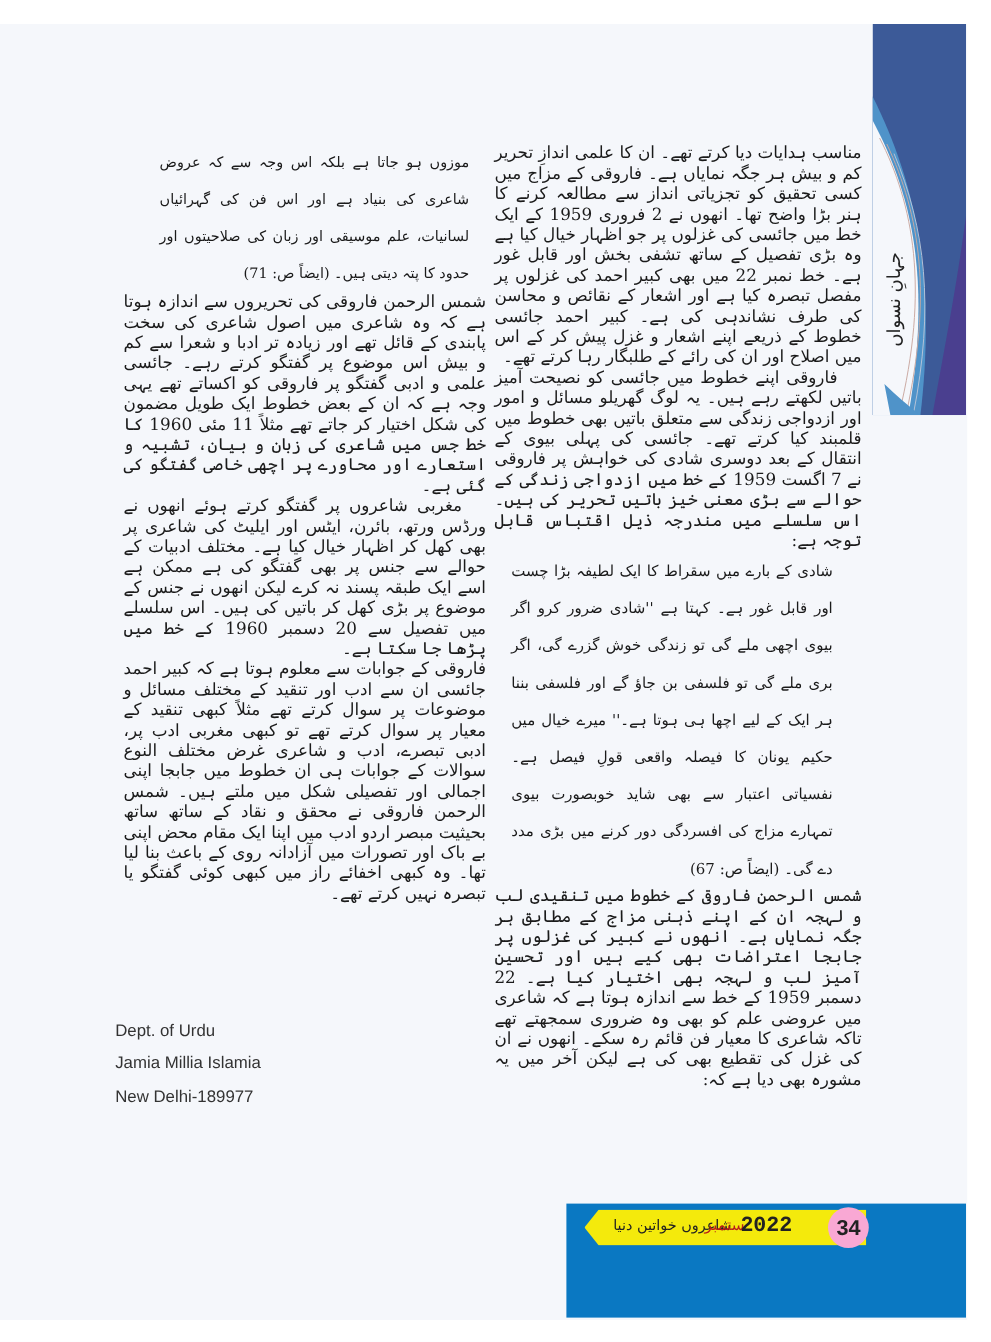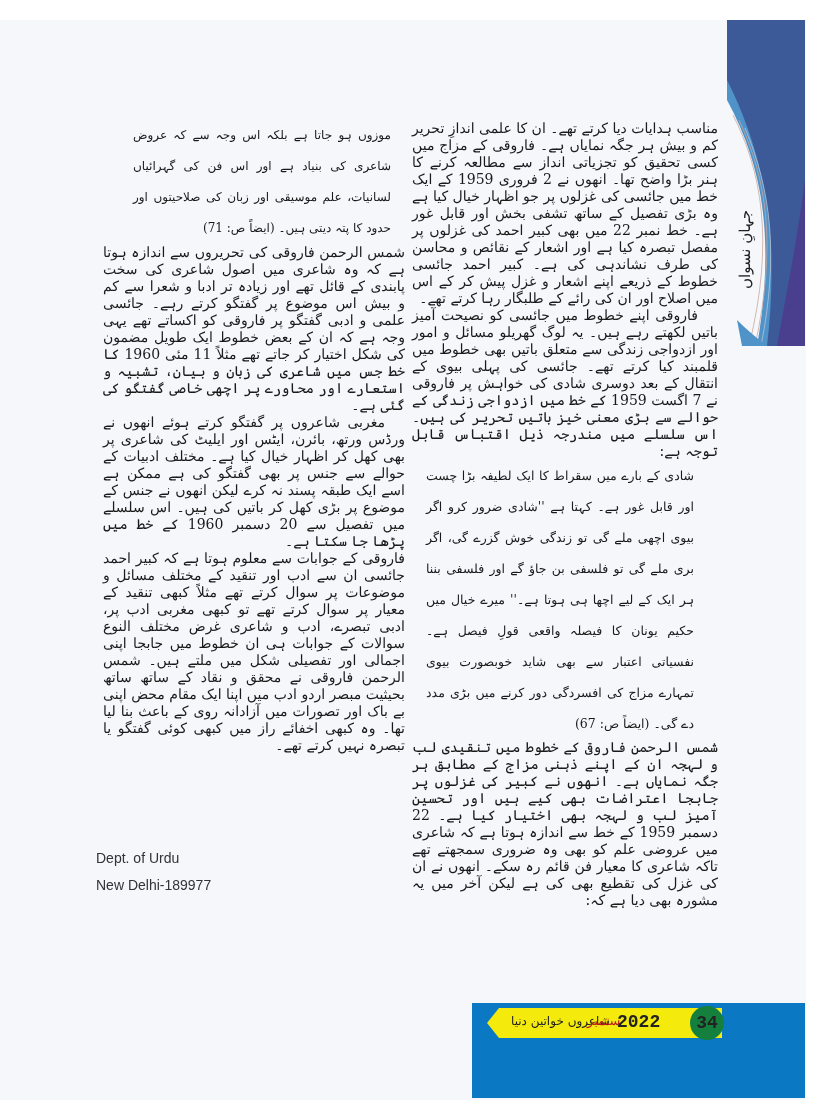--- a/index.html
+++ b/index.html
@@ -49,22 +49,22 @@
     background: #f4ea0c;
     clip-path: polygon(12px 0, 100% 0, 100% 100%, 12px 100%, 0 50%);
     display: flex; align-items: center; direction: rtl; padding-right: 12px;
   }
   .footer-ribbon .month { font-family: Liberation Serif, serif; font-size: 13px; color: #b91c1c; margin-left: 34px; margin-right: 90px; }
   .footer-ribbon .year { font-family: Liberation Mono, monospace; font-weight: bold; font-size: 18px; color: #222; direction: ltr; position:absolute; left:130px; top:4px; }
   .footer-ribbon .mag { font-family: "DejaVu Serif", serif; font-size: 12px; color: #222; position:absolute; left:24px; top:6px; }
   .footer-ribbon .month { position:absolute; left:100px; top:5px; margin:0; }
   .page-num {
     position: absolute; left: 690px; top: 1006px; width: 34px; height: 34px; border-radius: 50%;
-    background: #15803d; display: flex; align-items: center; justify-content: center;
-    font-family: Liberation Mono, monospace; font-weight: bold; font-size: 18px; color: #222;
+    background: #f9a8d4; display: flex; align-items: center; justify-content: center;
+    font-family: Liberation Sans, sans-serif; font-weight: bold; font-size: 18px; color: #222;
   }
 </style>
 </head>
 <body>
 
 <div class="page"></div>
 
 <div class="side-panel">
   <svg viewBox="0 0 78 326" preserveAspectRatio="none">
     <rect x="0" y="0" width="78" height="326" fill="#3c5a98"></rect>
@@ -90,20 +90,21 @@
 <div class="col col-left">
   <p class="quote-small">موزوں ہو جاتا ہے بلکہ اس وجہ سے کہ عروض شاعری کی بنیاد ہے اور اس فن کی گہرائیاں لسانیات، علم موسیقی اور زبان کی صلاحیتوں اور حدود کا پتہ دیتی ہیں۔ (ایضاً ص: 71)</p>
   <p>شمس الرحمن فاروقی کی تحریروں سے اندازہ ہوتا ہے کہ وہ شاعری میں اصول شاعری کی سخت پابندی کے قائل تھے اور زیادہ تر ادبا و شعرا سے کم و بیش اس موضوع پر گفتگو کرتے رہے۔ جائسی علمی و ادبی گفتگو پر فاروقی کو اکساتے تھے یہی وجہ ہے کہ ان کے بعض خطوط ایک طویل مضمون کی شکل اختیار کر جاتے تھے مثلاً 11 مئی 1960 کا خط جس میں شاعری کی زبان و بیان، تشبیہ و استعارے اور محاورے پر اچھی خاصی گفتگو کی گئی ہے۔</p>
   <p class="indent">مغربی شاعروں پر گفتگو کرتے ہوئے انھوں نے ورڈس ورتھ، بائرن، ایٹس اور ایلیٹ کی شاعری پر بھی کھل کر اظہار خیال کیا ہے۔ مختلف ادبیات کے حوالے سے جنس پر بھی گفتگو کی ہے ممکن ہے اسے ایک طبقہ پسند نہ کرے لیکن انھوں نے جنس کے موضوع پر بڑی کھل کر باتیں کی ہیں۔ اس سلسلے میں تفصیل سے 20 دسمبر 1960 کے خط میں پڑھا جا سکتا ہے۔</p>
   <p>فاروقی کے جوابات سے معلوم ہوتا ہے کہ کبیر احمد جائسی ان سے ادب اور تنقید کے مختلف مسائل و موضوعات پر سوال کرتے تھے مثلاً کبھی تنقید کے معیار پر سوال کرتے تھے تو کبھی مغربی ادب پر، ادبی تبصرے، ادب و شاعری غرض مختلف النوع سوالات کے جوابات ہی ان خطوط میں جابجا اپنی اجمالی اور تفصیلی شکل میں ملتے ہیں۔ شمس الرحمن فاروقی نے محقق و نقاد کے ساتھ ساتھ بحیثیت مبصر اردو ادب میں اپنا ایک مقام محض اپنی بے باک اور تصورات میں آزادانہ روی کے باعث بنا لیا تھا۔ وہ کبھی اخفائے راز میں کبھی کوئی گفتگو یا تبصرہ نہیں کرتے تھے۔</p>
 
 </div>
 
 <div class="author">
   <div>Dept. of Urdu</div>
+  <div>Jamia Millia Islamia</div>
   <div>New  Delhi-189977</div>
 </div>
 
 <div class="footer-box"></div>
 <div class="footer-ribbon">
   <span class="mag">شاعروں خواتین دنیا</span>
   <span class="month">ستمبر</span>
   <span class="year">2022</span>
 </div>
 <div class="page-num">34</div>

